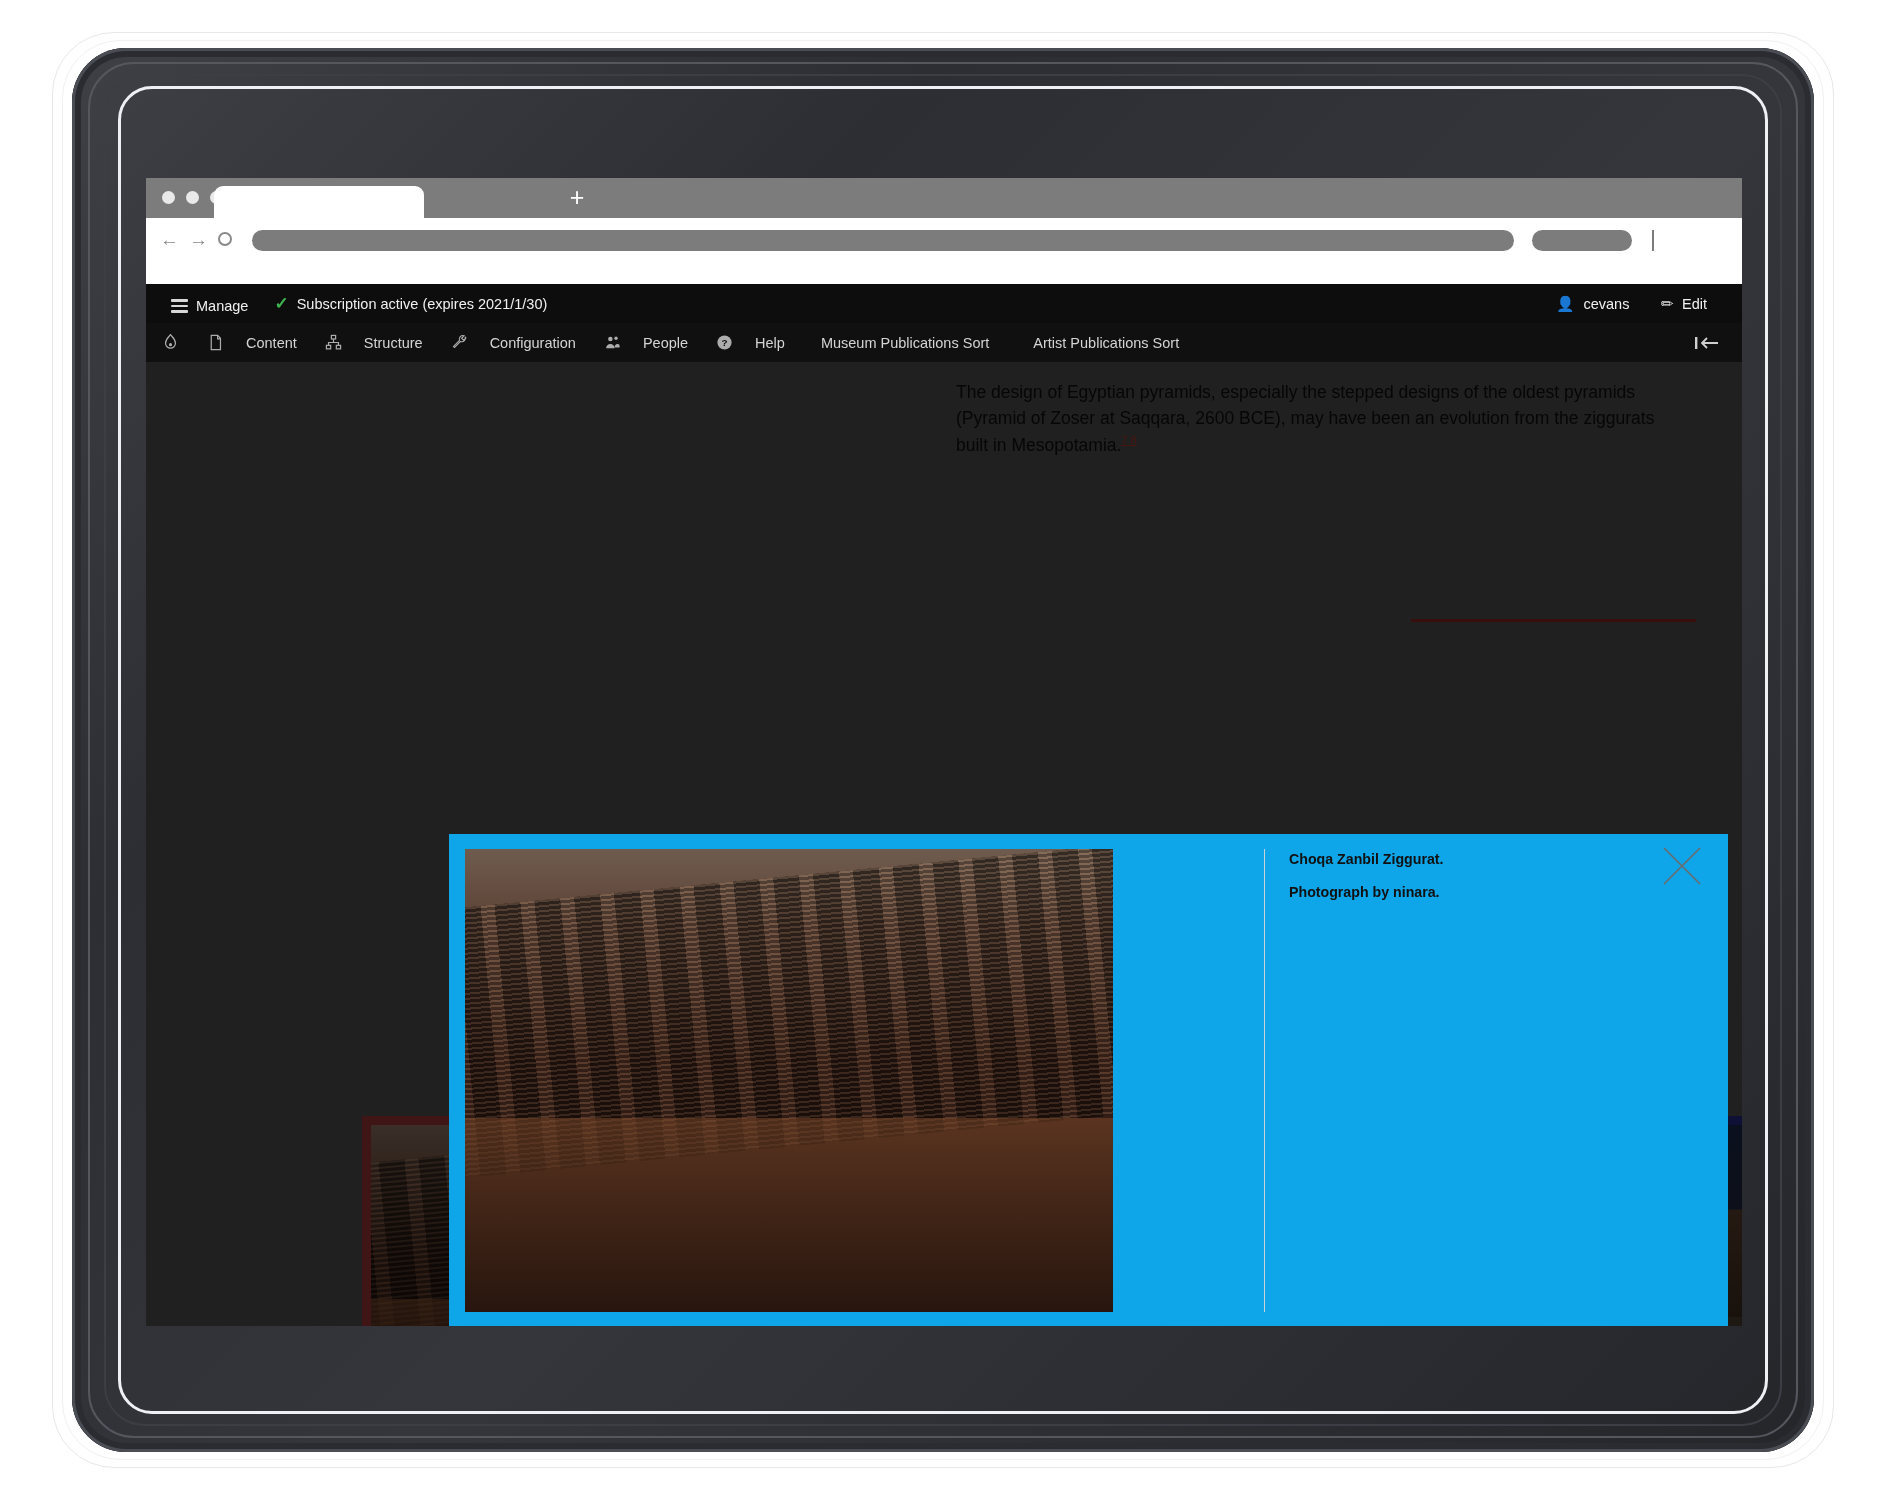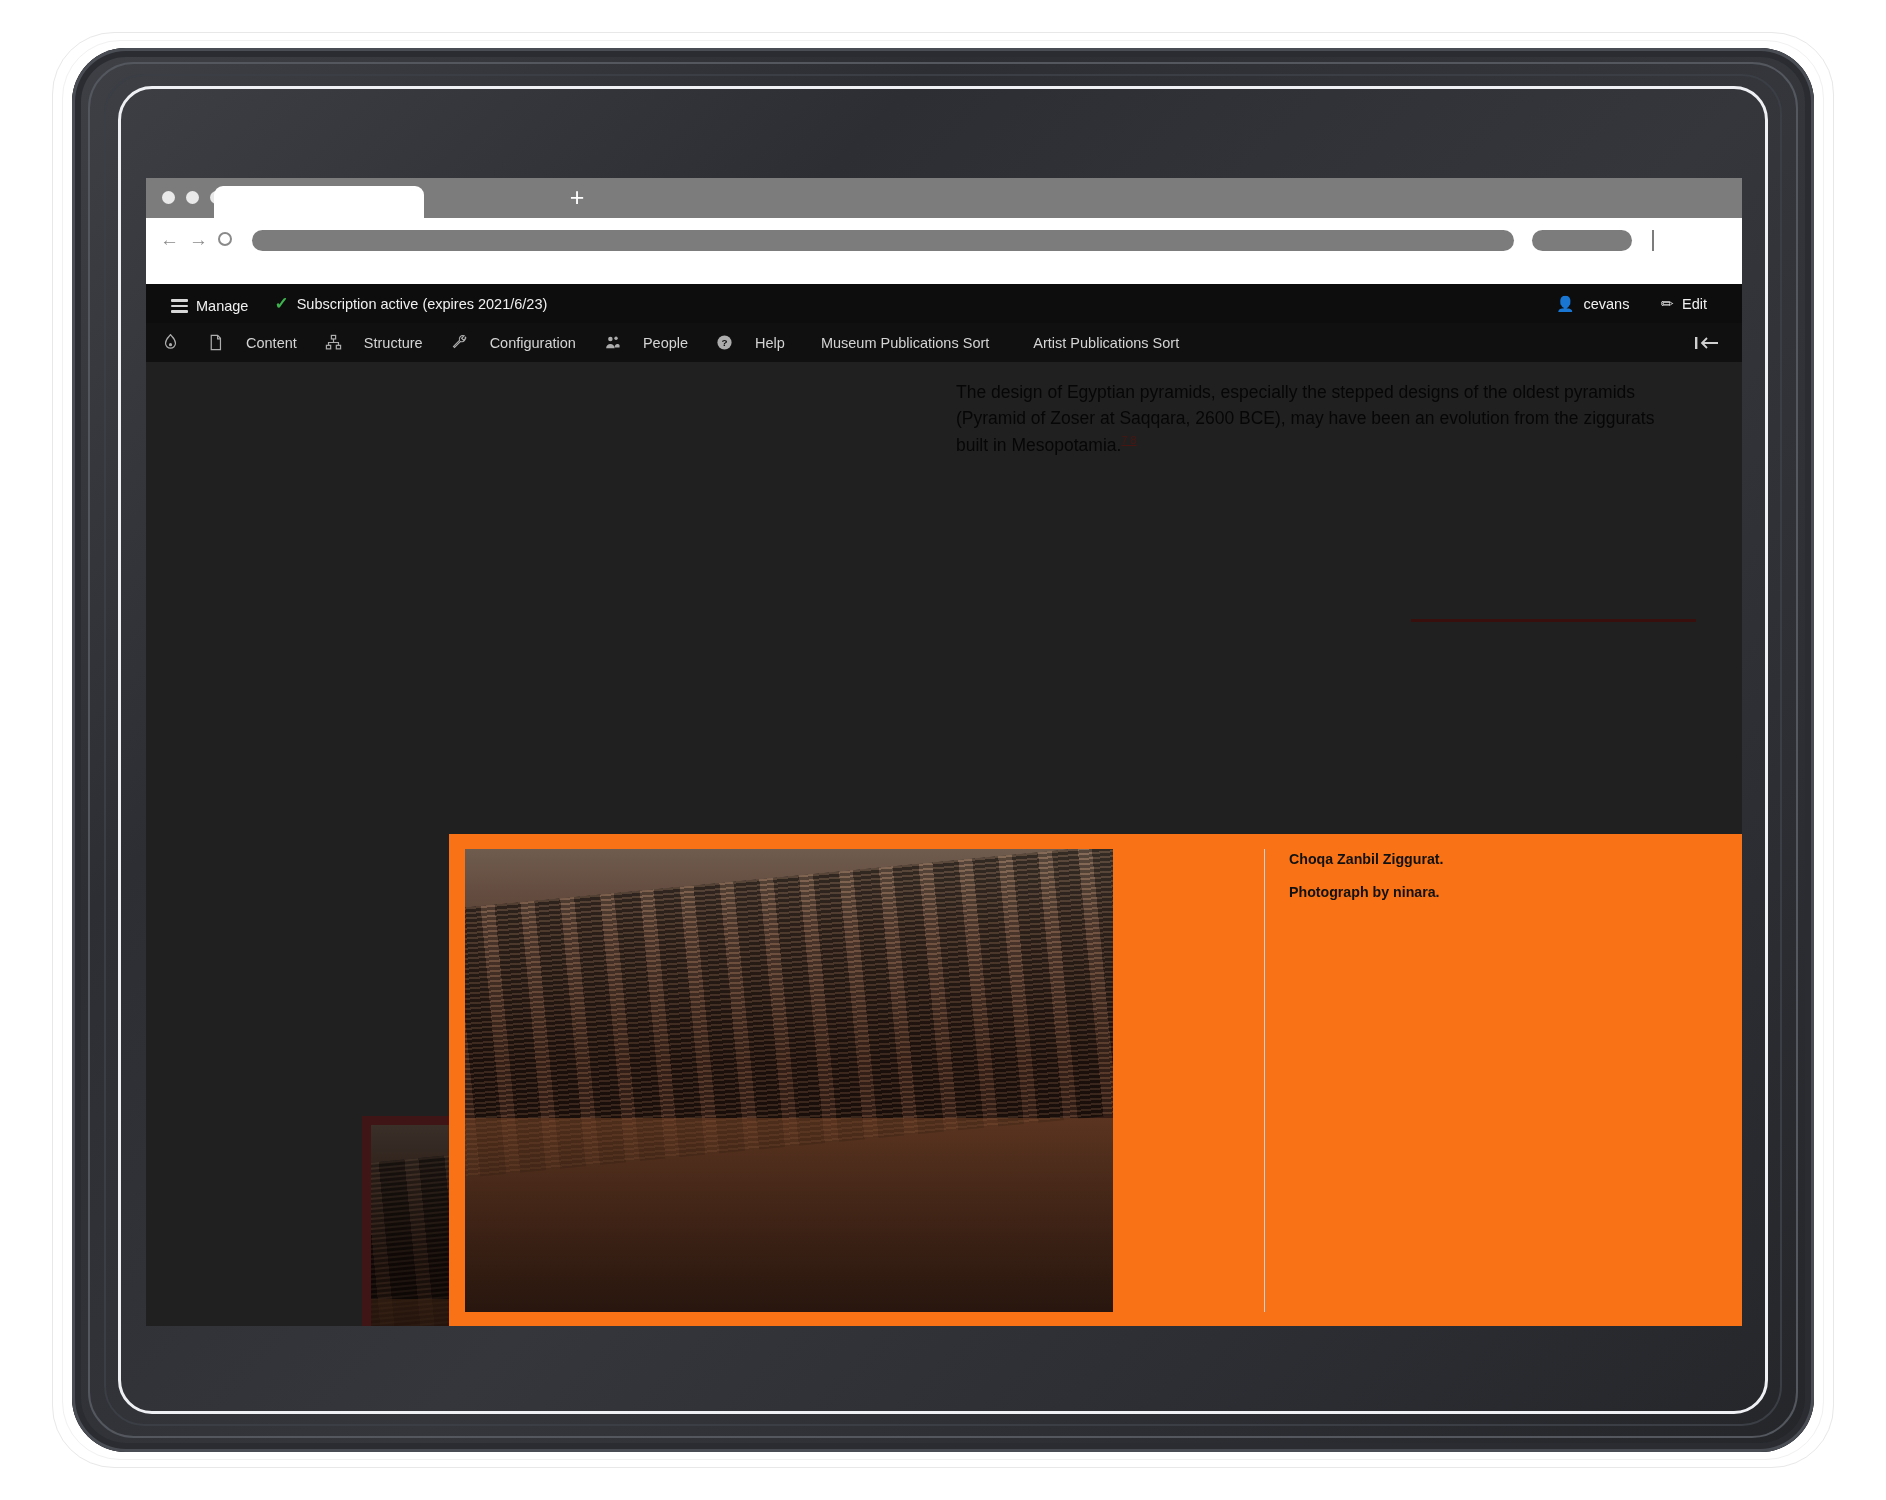--- a/index.html
+++ b/index.html
@@ -163,22 +163,22 @@
   .ph-ur::after {
     content:""; position:absolute; left:2%; bottom:0; width:96%; height:36%;
     background: linear-gradient(to bottom, rgba(62,50,40,.9), rgba(30,24,18,1));
   }
 
   
   .zig { position: absolute; left: 0; bottom: 0; width: 1596px; height: 68px; }
 
   
   .modal {
-    position: absolute; left: 303px; top: 472px; width: 1437px; height: 493px;
-    background: #f97316; z-index: 40;
+    position: absolute; left: 303px; top: 472px; width: 1279px; height: 493px;
+    background: #0ea5e9; z-index: 40;
   }
   .modal-photo {
     position: absolute; left: 16px; top: 15px; width: 648px; height: 463px;
   }
   .modal-divider { position: absolute; left: 815px; top: 15px; width: 1px; height: 463px; background: #c9d2d8; }
   .modal-text { position: absolute; left: 840px; top: 15px; width: 380px; color:#111; }
   .modal-text .line { font-size: 14.2px; font-weight: 700; line-height: 1.5; }
   .modal-text .line.second { margin-top: 12px; }
   .modal-close {
     position: absolute; right: 24px; top: 10px; width: 44px; height: 44px; cursor: pointer;
@@ -225,21 +225,21 @@
         <span class="ab-item">
           <span class="hamburger">
               <i></i>
               <i></i>
               <i></i>
             </span>
           <span>Manage</span>
         </span>
         <span class="ab-item">
           <span class="check">✓</span>
-          <span>Subscription active (expires 2021/6/23)</span>
+          <span>Subscription active (expires 2021/1/30)</span>
         </span>
       </div>
       <div class="right">
         <span class="ab-item">
           <span class="person-ico">👤</span>
           <span>cevans</span>
         </span>
         <span class="ab-item">
           <span class="pencil-ico">✎</span>
           <span>Edit</span>

